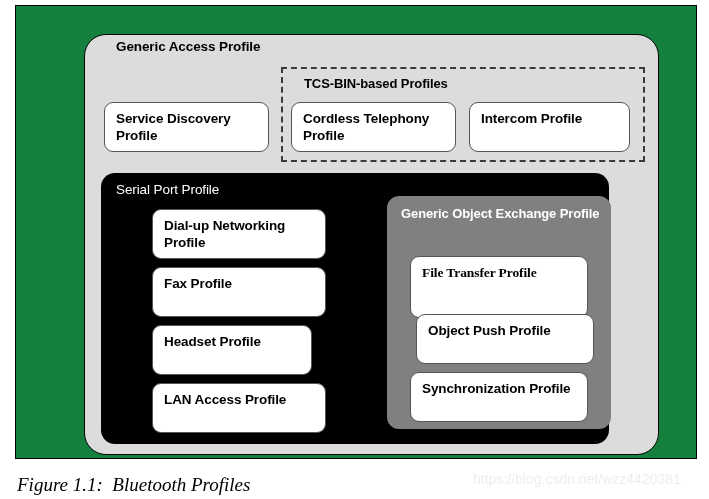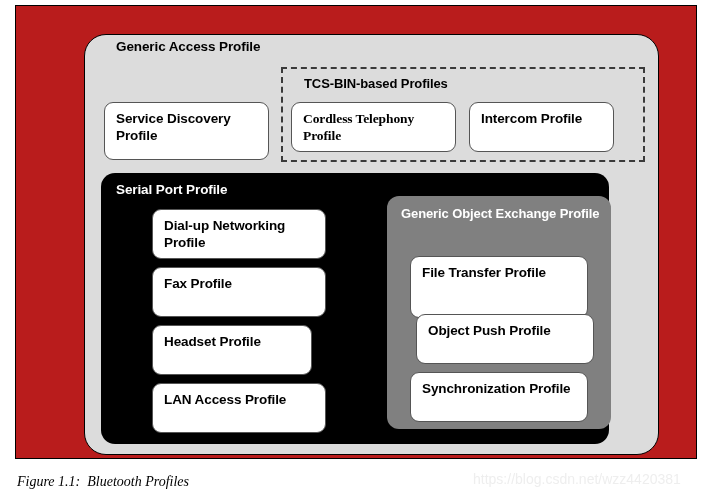--- a/index.html
+++ b/index.html
@@ -17,21 +17,21 @@
 
   
   #figure-frame {
     position: absolute;
     left: 15px;
     top: 5px;
     width: 682px;
     height: 454px;
     border: 1.5px solid #000000;
     box-sizing: border-box;
-    background: #b91c1c;
+    background: #15803d;
   }
 
   
   #gap-box {
     position: absolute;
     left: 68px;
     top: 28px;
     width: 575px;
     height: 421px;
     background: #dcdcdc;
@@ -79,21 +79,21 @@
     width: 508px;
     height: 271px;
     background: #000000;
     border-radius: 14px;
   }
   #spp-title {
     position: absolute;
     left: 100px;
     top: 176px;
     font-size: 13.5px;
-    font-weight: bold;
+    font-weight: normal;
     color: #ffffff;
     letter-spacing: -0.1px;
     white-space: nowrap;
   }
 
   
   #goep-box {
     position: absolute;
     left: 371px;
     top: 190px;
@@ -128,43 +128,43 @@
     top: 7px;
     right: 6px;
     font-size: 13.5px;
     font-weight: bold;
     color: #000000;
     line-height: 17px;
     letter-spacing: -0.1px;
   }
 
   
-  #card-sdp   { left: 88px;  top: 96px;  width: 165px; height: 58px; }
-  #card-ctp   { left: 275px; top: 96px;  width: 165px; height: 50px; font-family: Liberation Serif, serif; }
-  #card-icp   { left: 453px; top: 96px;  width: 145px; height: 50px; }
+  #card-sdp   { left: 88px;  top: 96px;  width: 165px; height: 50px; }
+  #card-ctp   { left: 275px; top: 96px;  width: 165px; height: 50px; }
+  #card-icp   { left: 453px; top: 96px;  width: 161px; height: 50px; }
 
   
   #card-dun   { left: 136px; top: 203px; width: 174px; height: 50px; padding-left: 8px; }
   #card-fax   { left: 136px; top: 261px; width: 174px; height: 50px; }
   #card-hs    { left: 136px; top: 319px; width: 160px; height: 50px; }
   #card-lan   { left: 136px; top: 377px; width: 174px; height: 50px; }
 
   
-  #card-ftp   { left: 394px; top: 250px; width: 178px; height: 62px; }
+  #card-ftp   { left: 394px; top: 250px; width: 178px; height: 62px; font-family: Liberation Serif, serif; }
   #card-opp   { left: 394px; top: 308px; width: 178px; height: 50px; margin-left: 6px; }
   #card-sync  { left: 394px; top: 366px; width: 178px; height: 50px; }
 
   
   #caption {
     position: absolute;
     left: 17px;
     top: 474px;
     font-family: "Liberation Serif", serif;
     font-style: italic;
-    font-size: 14px;
+    font-size: 19px;
     color: #000000;
     white-space: pre;
   }
 
   
   #watermark {
     position: absolute;
     left: 473px;
     top: 471px;
     font-family: "Liberation Sans", sans-serif;

